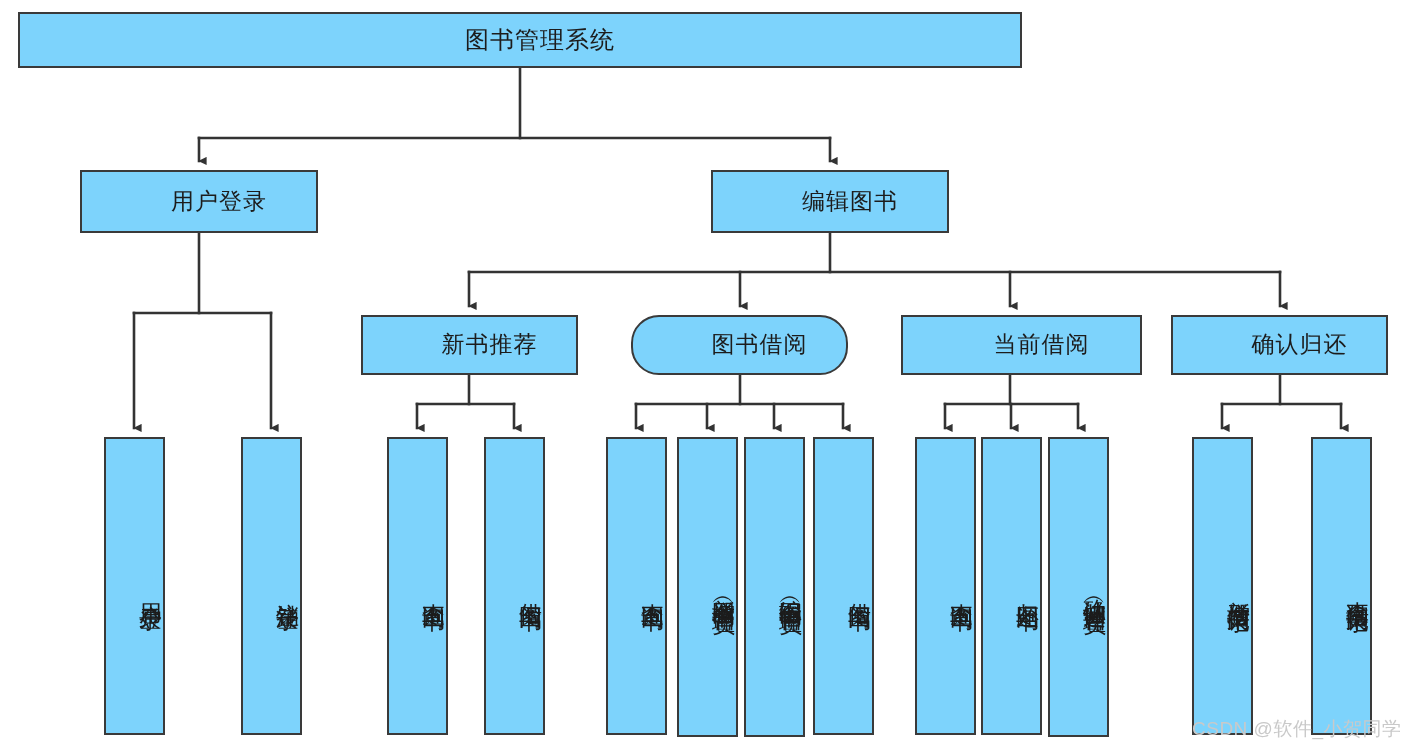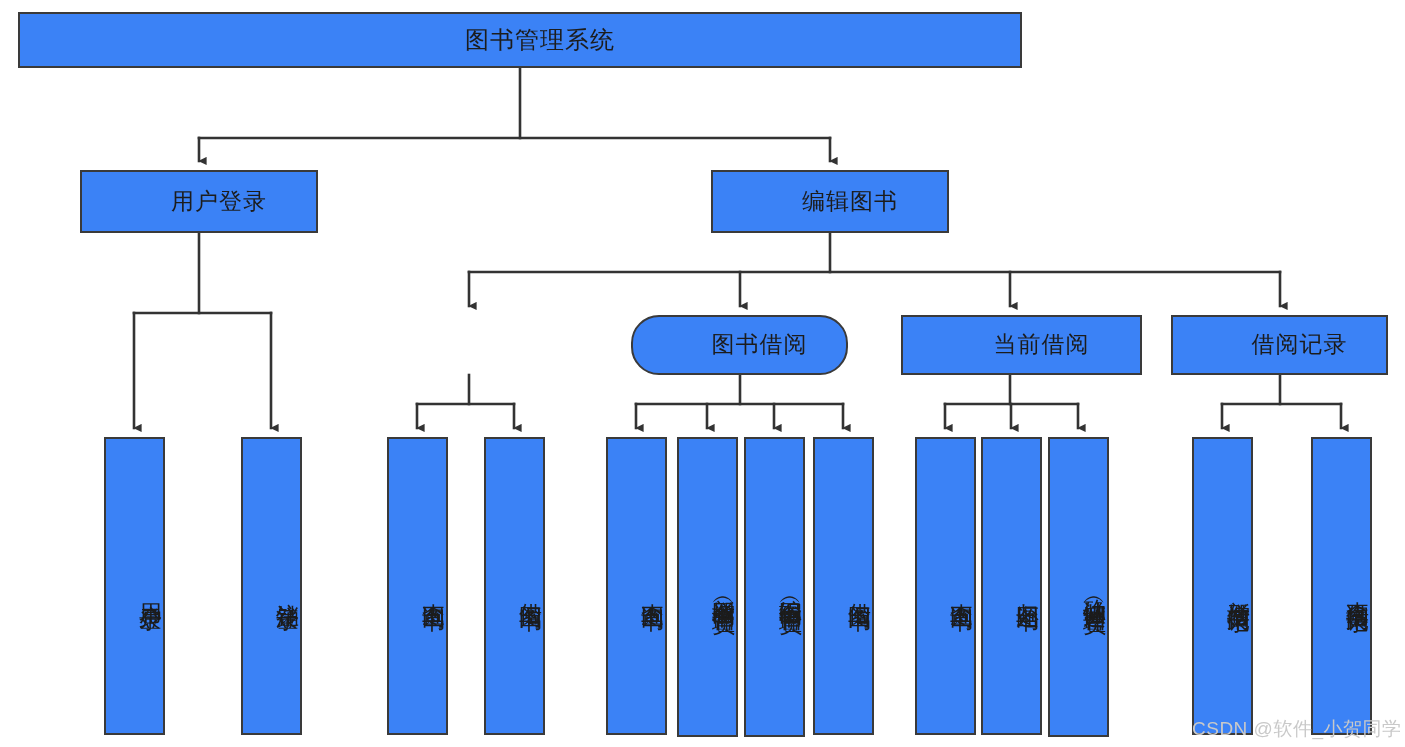--- a/index.html
+++ b/index.html
@@ -22,21 +22,21 @@
     position: absolute;
     left: 0;
     top: 0;
     width: 1405px;
     height: 747px;
     pointer-events: none;
   }
   .node {
     position: absolute;
     box-sizing: border-box;
-    background: #3b82f6;
+    background: #7dd3fc;
     border: 2px solid #3a3a3a;
     display: flex;
     align-items: center;
     justify-content: center;
     color: #1c1c1c;
     z-index: 2;
     padding-left: 40px;
   }
   .node.horiz {
     font-size: 23px;
@@ -136,28 +136,31 @@
     <span>图书管理系统</span>
   </div>
 
   <div class="node horiz" style="left:80px; top:170px; width:238px; height:63px;">
     <span>用户登录</span>
   </div>
   <div class="node horiz" style="left:711px; top:170px; width:238px; height:63px;">
     <span>编辑图书</span>
   </div>
 
+  <div class="node horiz" style="left:361px; top:315px; width:217px; height:60px;">
+    <span>新书推荐</span>
+  </div>
   <div class="node horiz" style="left:631px; top:315px; width:217px; height:60px;border-radius:28px;">
     <span>图书借阅</span>
   </div>
   <div class="node horiz" style="left:901px; top:315px; width:241px; height:60px;">
     <span>当前借阅</span>
   </div>
   <div class="node horiz" style="left:1171px; top:315px; width:217px; height:60px;">
-    <span>借阅记录</span>
+    <span>确认归还</span>
   </div>
 
   <div class="node vert" style="left:104px; top:437px; width:61px; height:298px;">
     <span class="vlabel">用户登录</span>
   </div>
   <div class="node vert" style="left:241px; top:437px; width:61px; height:298px;">
     <span class="vlabel">注销登录</span>
   </div>
 
   <div class="node vert" style="left:387px; top:437px; width:61px; height:298px;">

